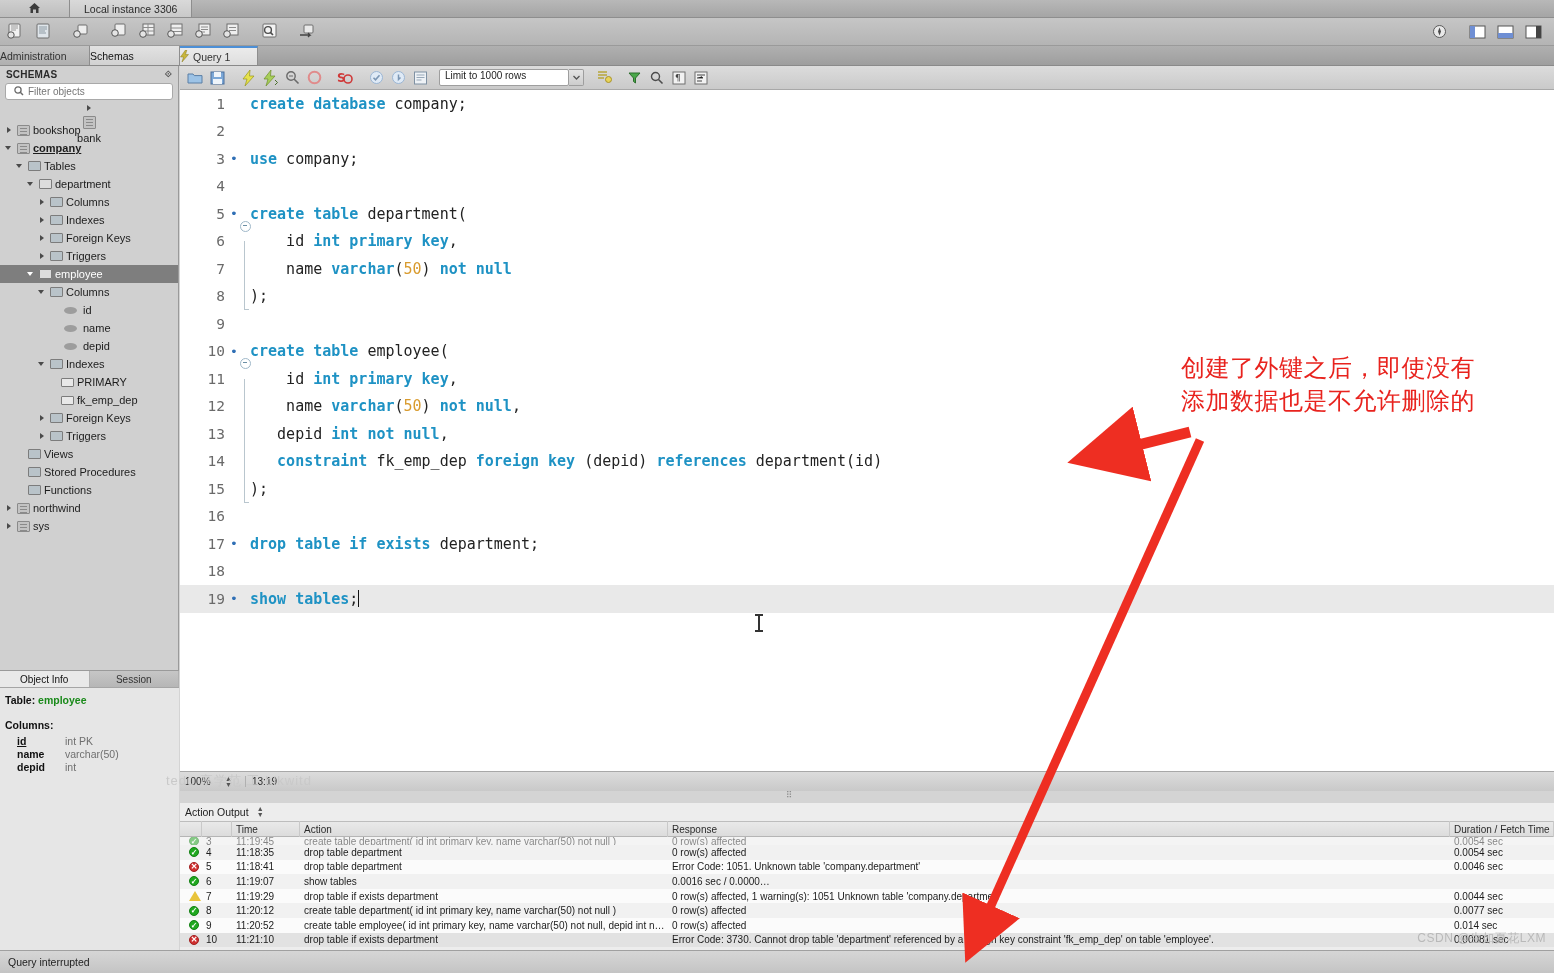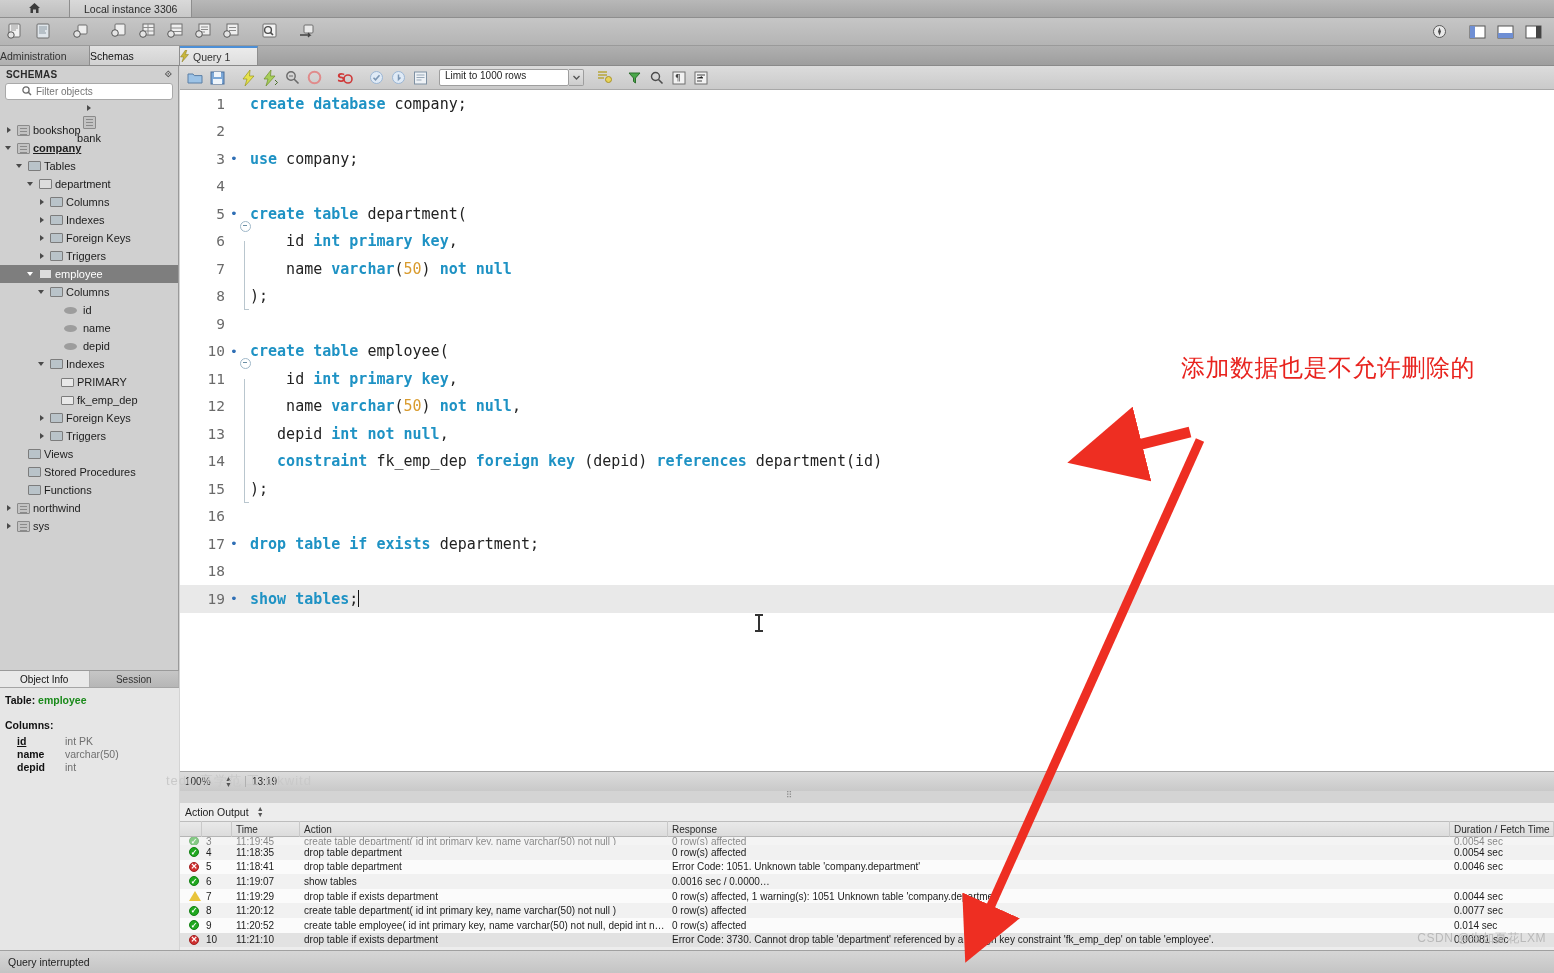--- a/index.html
+++ b/index.html
@@ -73,21 +73,21 @@
   }
   .sb-head {
     height: 16px; padding: 0 6px; display: flex; align-items: center;
     font-size: 10px; font-weight: bold; color: #2b2b2b; letter-spacing: .2px;
     background: #d0d0d0;
   }
   .sb-head .dots { margin-left: auto; font-size: 9px; color: #555; }
   .sb-filter {
     margin: 1px 5px 3px 5px; height: 17px; background: #fff;
     border: 1px solid #a9a9a9; border-radius: 3px;
-    display: flex; align-items: center; padding: 0 16px; gap: 4px;
+    display: flex; align-items: center; padding: 0 8px; gap: 4px;
   }
   .sb-filter input {
     border: 0; outline: 0; font-size: 10px; width: 100%;
     font-family: "Liberation Sans", sans-serif; color: #333; background: transparent;
   }
   .tree { height: 580px; overflow: hidden; background: #d0d0d0; font-size: 11px; }
   .trow {
     height: 18px; display: flex; align-items: center; gap: 3px;
     color: #1c1c1c; white-space: nowrap; padding-right: 4px;
   }
@@ -830,20 +830,21 @@
       </div>
   </div>
 
   <div class="faint-wm">tedu  享学范 工 blkwitd</div>
 
   <div class="statusbar">
     <span>Query interrupted</span>
   </div>
 
   <div class="annot">
+    <div>创建了外键之后，即使没有</div>
     <div>添加数据也是不允许删除的</div>
   </div>
   <svg class="arrows">
     <defs>
       <marker id="ah" markerWidth="7" markerHeight="7" refX="3" refY="3.5" orient="auto">
         <path d="M0,0 L7,3.5 L0,7 Z" fill="#ee2e22"></path>
       </marker>
     </defs>
     <path d="M1190,432 L1110,452" stroke="#ee2e22" stroke-width="11" fill="none" marker-end="url(#ah)"></path>
     <path d="M1200,440 L980,930" stroke="#ee2e22" stroke-width="9" fill="none" marker-end="url(#ah)"></path>

